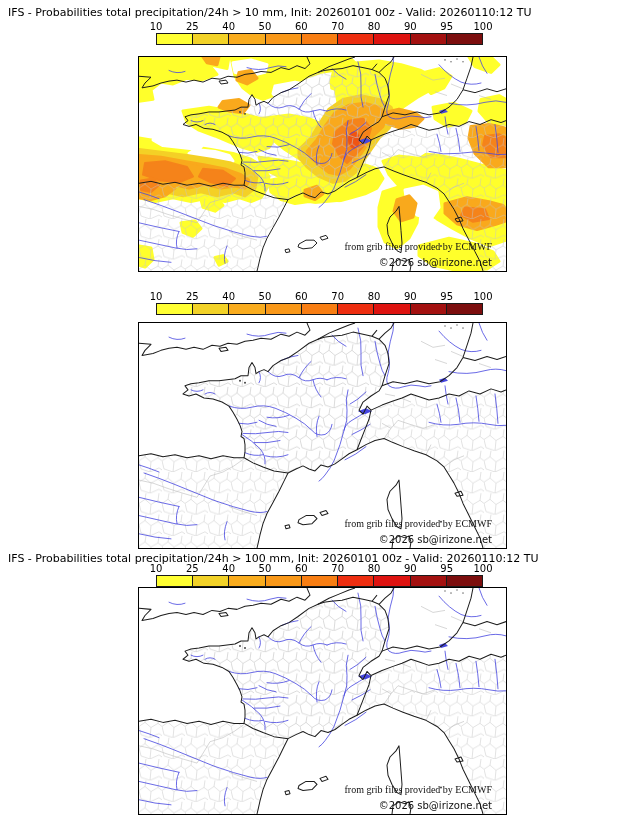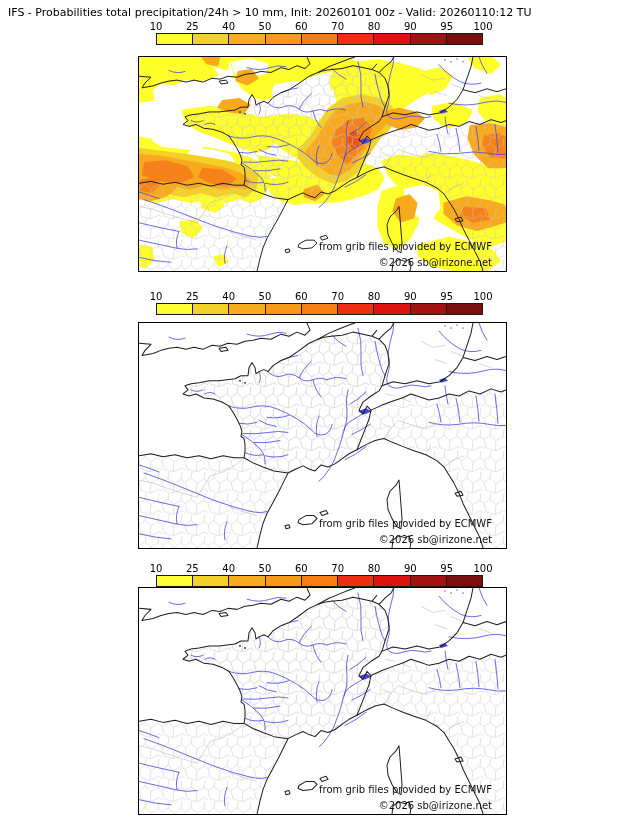--- a/index.html
+++ b/index.html
@@ -19,21 +19,21 @@
   .cb-ticks{position:relative;height:11px;font-size:10px;line-height:11px;}
   .cb-tick{position:absolute;transform:translateX(-50%);top:0;}
   .cb-segs{display:flex;height:10px;border:1px solid #1a1a1a;margin-top:1px;}
   .cb-seg{flex:1 1 auto;border-left:1px solid #1a1a1a;}
   .cb-seg:first-child{border-left:none;}
   .map-wrap{position:absolute;left:138px;width:367px;border:1px solid #000;background:#fff;}
   #p1 .map-wrap{top:56px;height:214px;}
   #p2 .map-wrap{top:46px;height:225px;}
   #p3 .map-wrap{top:43px;height:226px;}
   .map-wrap svg.mapsvg{position:absolute;left:0;top:0;width:100%;height:100%;display:block;}
-  .attr1{position:absolute;right:14px;bottom:19px;font-size:10px;white-space:nowrap;color:#111;}
+  .attr1{position:absolute;right:14px;bottom:19px;font-size:10px;white-space:nowrap;color:#111;font-family:Liberation Serif, serif;}
   .attr2{position:absolute;right:14px;bottom:3px;font-size:10px;white-space:nowrap;color:#111;}
   .defs-holder{position:absolute;width:0;height:0;overflow:hidden;}
 </style>
 </head>
 <body>
 
 <svg class="defs-holder" aria-hidden="true">
   <defs>
     <pattern id="dep" width="23" height="21" patternUnits="userSpaceOnUse">
       <path d="M0 10 L6 6 L12 11 L19 7 L23 10 M6 6 L7 0 M12 11 L11 21 M19 7 L20 0 M0 10 L2 18 L11 21 M11 21 L20 17 L23 19" stroke="#c4c4c4" stroke-width="0.6" fill="none"></path>
@@ -196,20 +196,21 @@
   <div class="map-wrap">
     <svg class="mapsvg" viewBox="0 0 367 222" preserveAspectRatio="none">
       <use href="#basemap"></use>
     </svg>
     <div class="attr1">from grib files provided by ECMWF</div>
     <div class="attr2">©2026 sb@irizone.net</div>
   </div>
 </section>
 
 <section class="panel" id="p3">
+  <div class="ptitle">IFS - Probabilities total precipitation/24h &gt; 100 mm, Init: 20260101 00z - Valid: 20260110:12 TU</div>
   <div class="colorbar">
       <div class="cb-ticks">
         <span class="cb-tick" style="left: 0%;">10</span>
         <span class="cb-tick" style="left: 11.1111%;">25</span>
         <span class="cb-tick" style="left: 22.2222%;">40</span>
         <span class="cb-tick" style="left: 33.3333%;">50</span>
         <span class="cb-tick" style="left: 44.4444%;">60</span>
         <span class="cb-tick" style="left: 55.5556%;">70</span>
         <span class="cb-tick" style="left: 66.6667%;">80</span>
         <span class="cb-tick" style="left: 77.7778%;">90</span>

